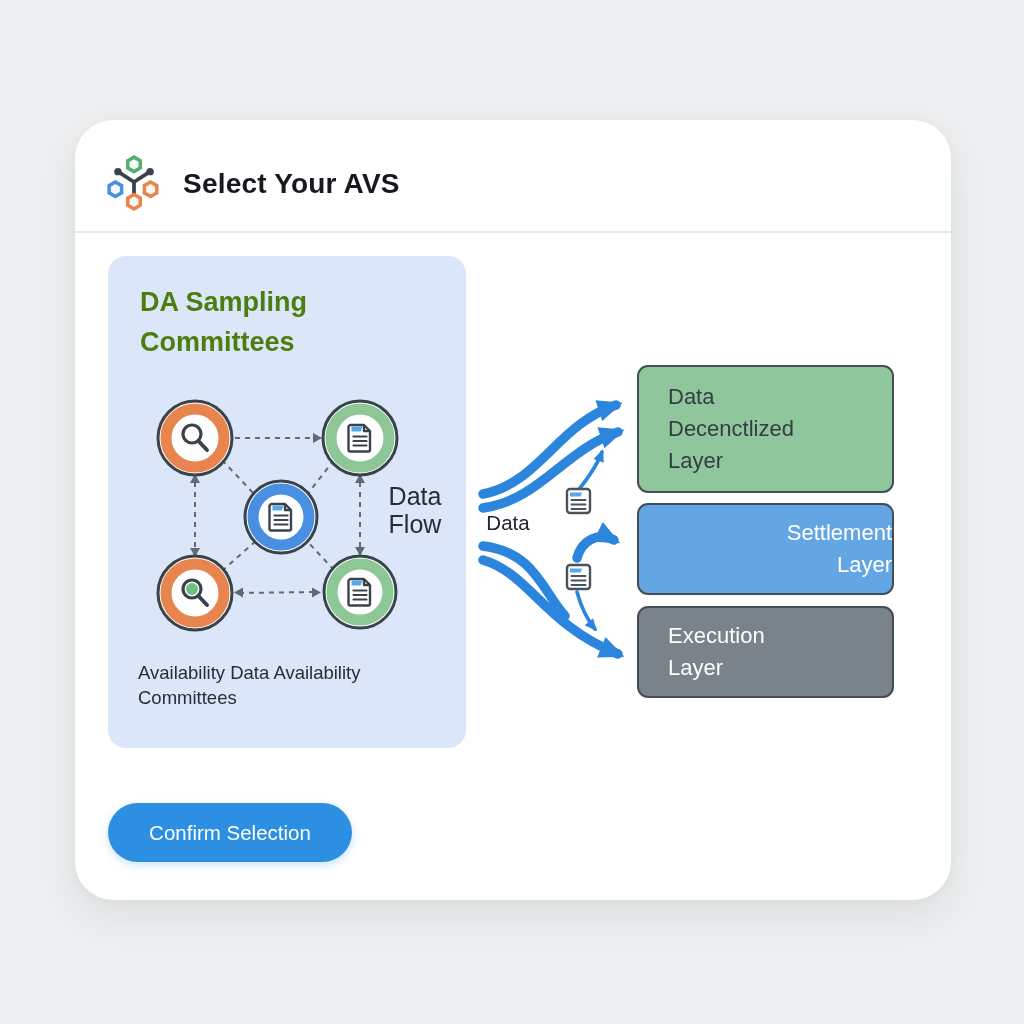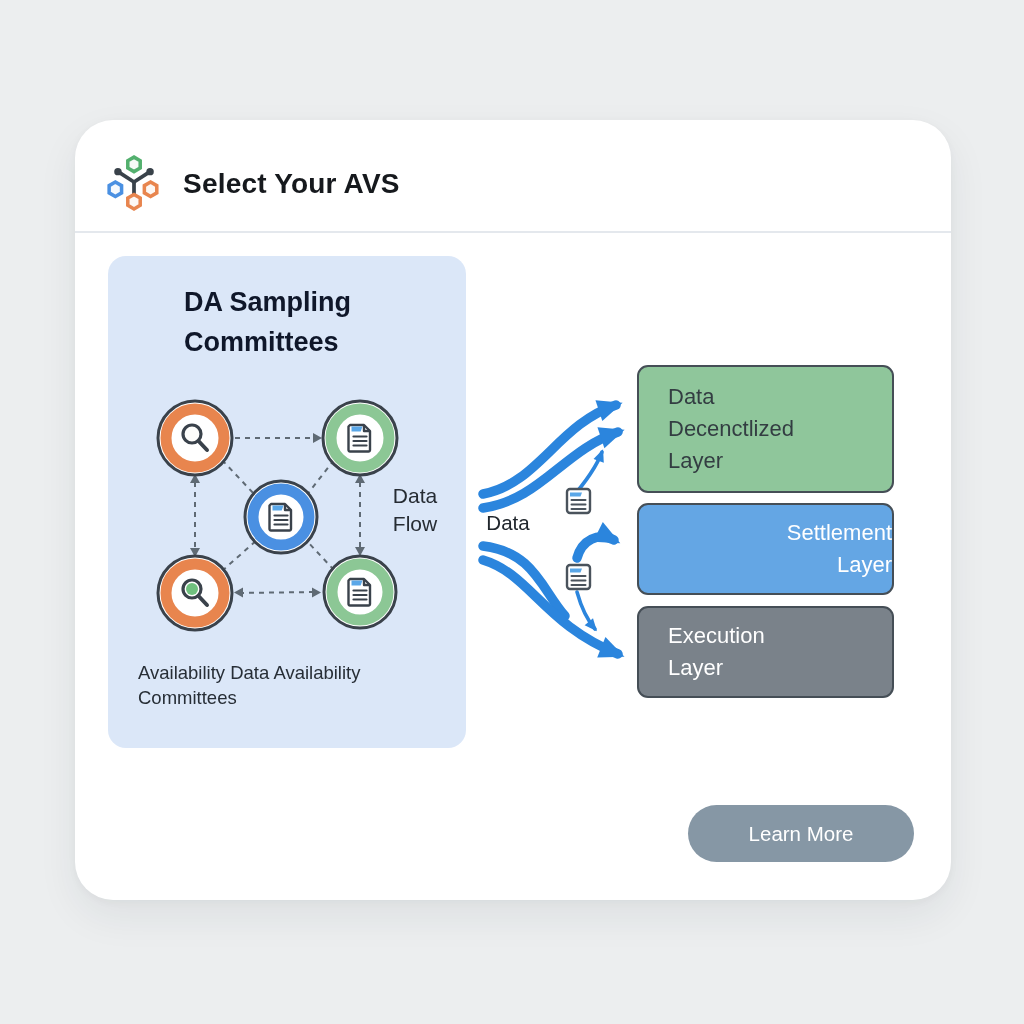--- a/index.html
+++ b/index.html
@@ -21,26 +21,26 @@
   .header-title{font-size:28px;font-weight:700;letter-spacing:.2px;color:#16191d;}
   .divider{position:absolute;left:0;top:111px;width:100%;height:2px;background:#e4e8ed;}
 
   
   .panel{
     position:absolute;left:33px;top:136px;width:358px;height:492px;
     background:#dbe7f8;border-radius:18px;
   }
   .panel-title{
     position:absolute;left:32px;top:26px;width:260px;
-    font-size:27px;font-weight:700;line-height:40px;color:#0f172a;margin-left:44px;
+    font-size:27px;font-weight:700;line-height:40px;color:#4d7c0f;
   }
   .net-svg{position:absolute;left:0;top:0;}
   .data-flow{
     position:absolute;left:262px;top:226px;width:90px;
-    text-align:center;font-size:21px;line-height:28px;color:#262c33;font-weight:500;
+    text-align:center;font-size:25px;line-height:28px;color:#262c33;font-weight:500;
   }
   .panel-caption{
     position:absolute;left:30px;top:404px;width:290px;
     font-size:18.5px;line-height:25px;color:#272e36;
   }
 
   
   .right-title{
     position:absolute;left:455px;top:166px;width:440px;text-align:center;
     font-size:24px;font-weight:500;color:#24282d;letter-spacing:.2px;
@@ -228,14 +228,14 @@
       <path d="M100,190.5 h12 l-1.5,4 h-10.5 z" fill="#5aa7e8"></path>
       <g stroke="#4a535c" stroke-width="2" stroke-linecap="round">
         <path d="M101.5,198 h14"></path>
           <path d="M101.5,202.5 h14"></path>
           <path d="M101.5,207 h14"></path>
       </g>
     </g>
   </svg>
   <div class="data-label">Data</div>
 
-  <button class="btn btn-learn">Learn More</button>
+  <button class="btn btn-confirm">Confirm Selection</button>
 </div>
 
 </body></html>

